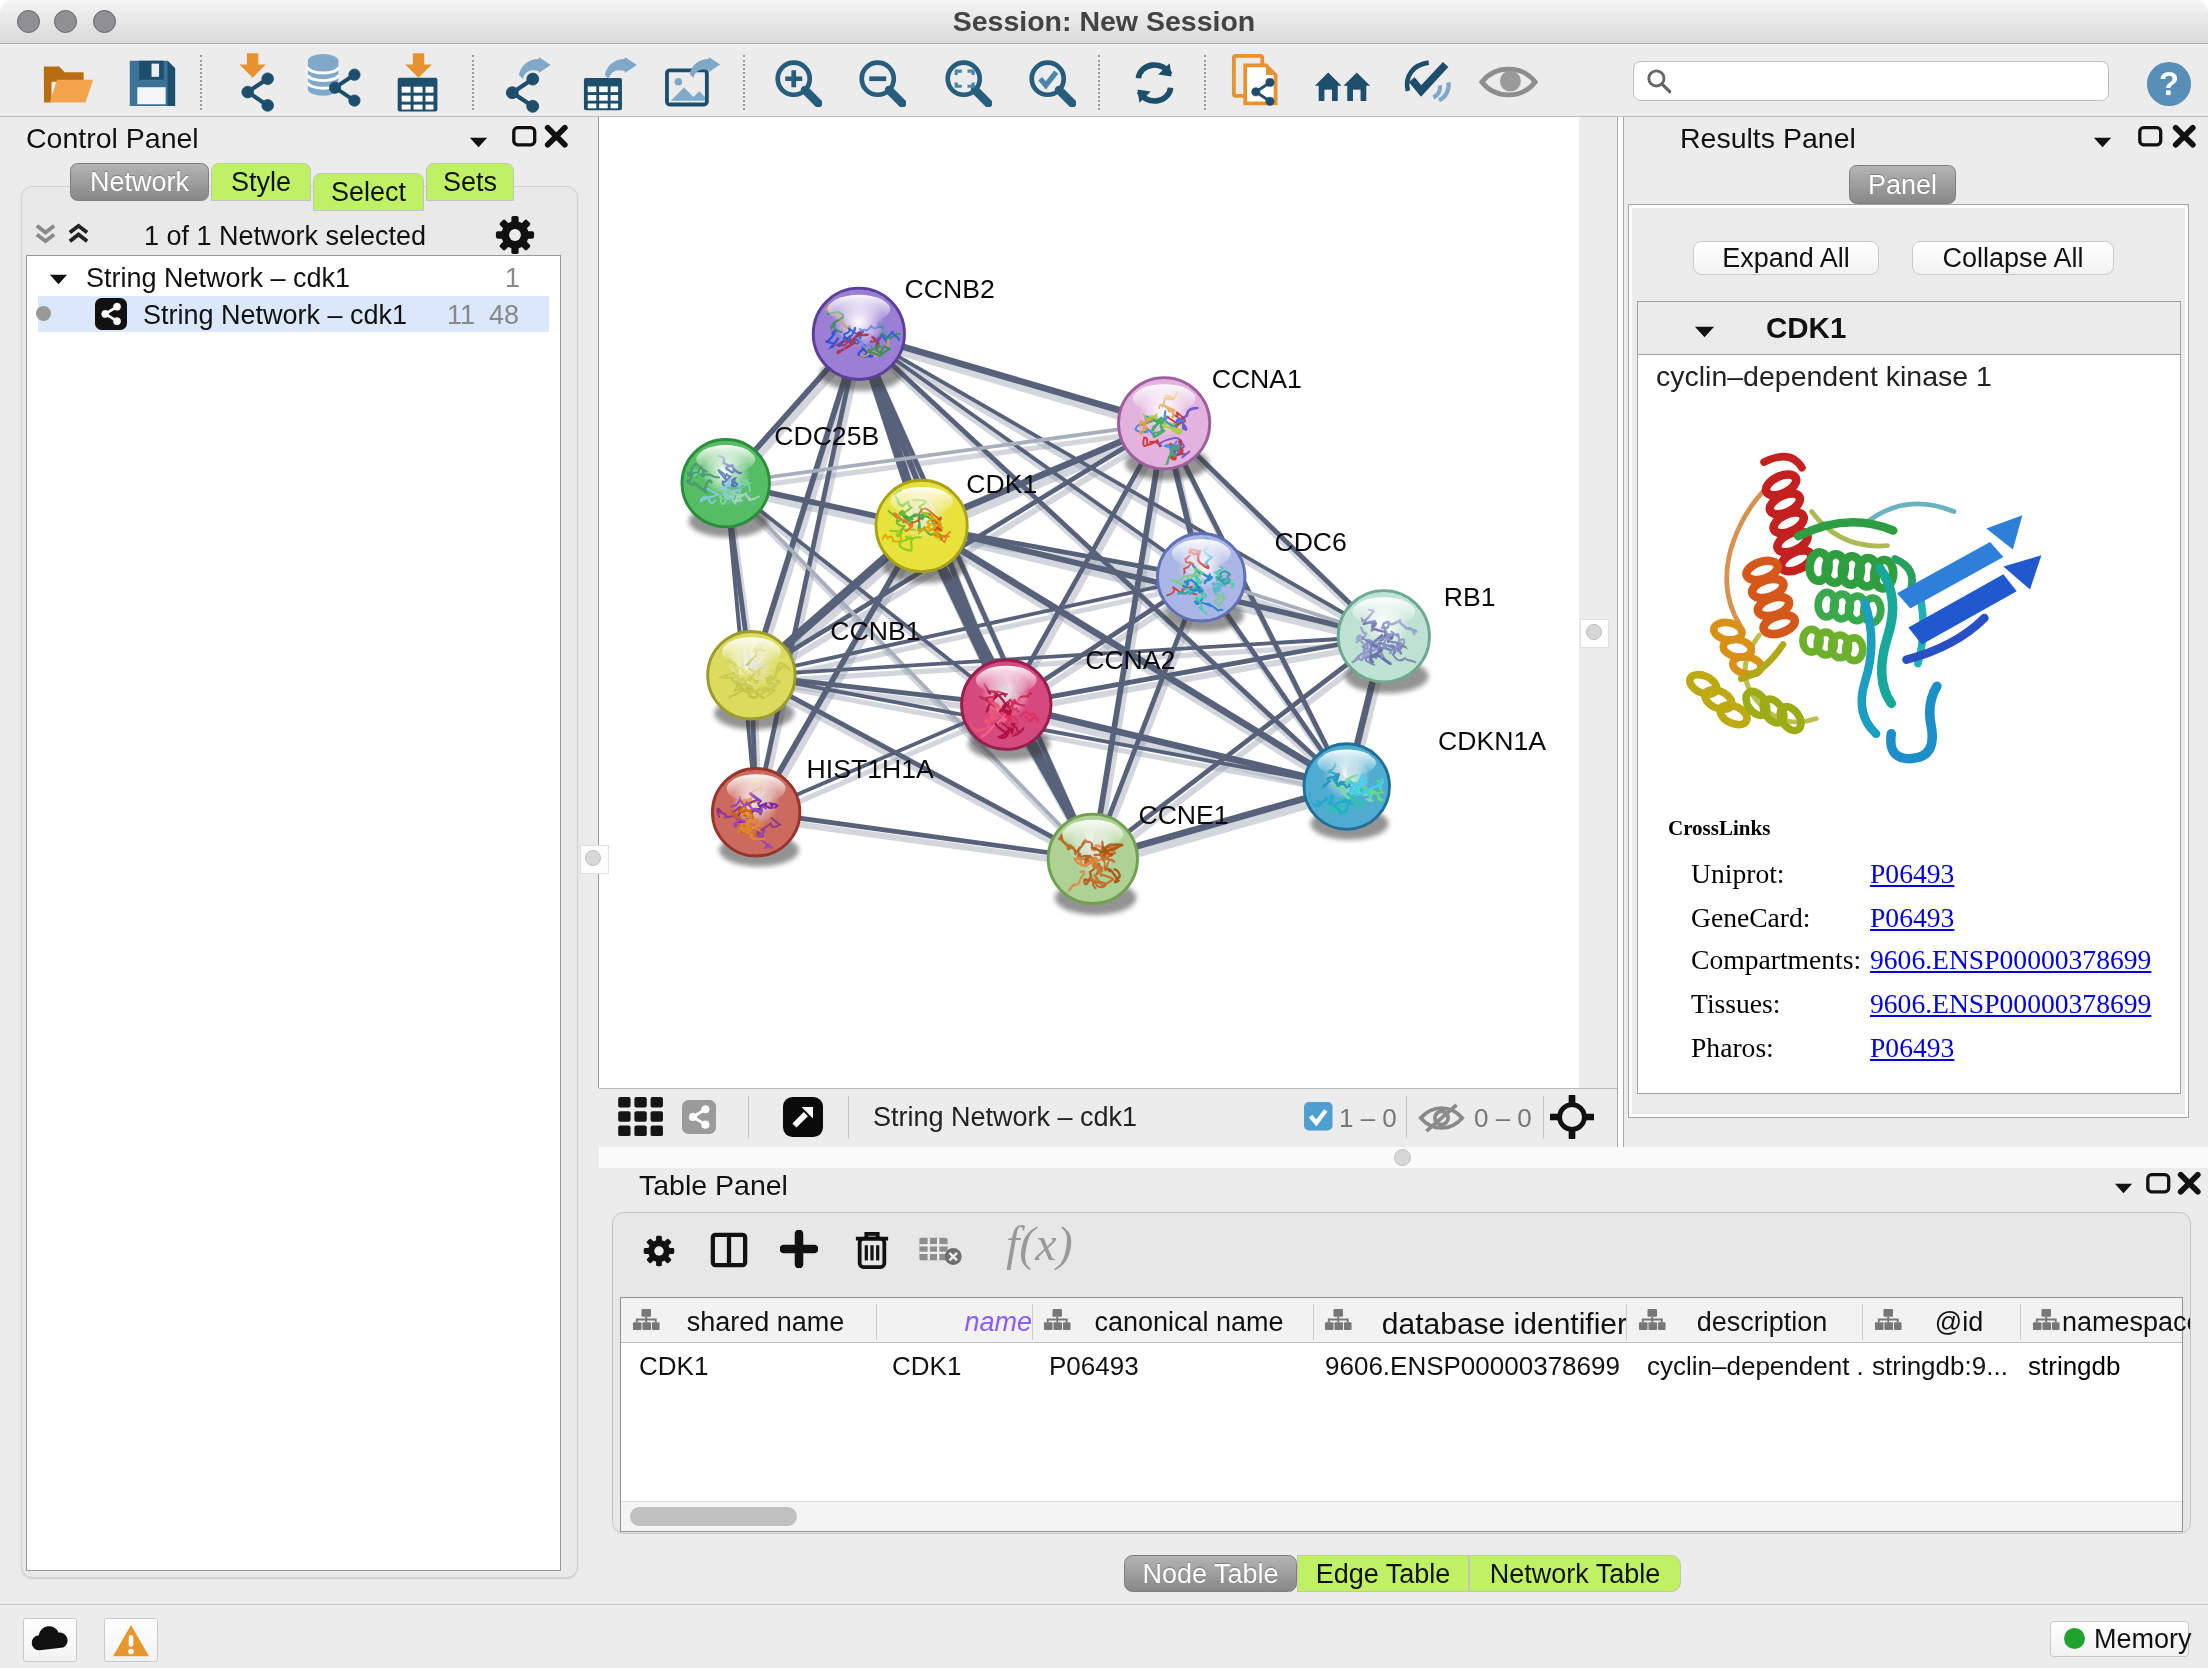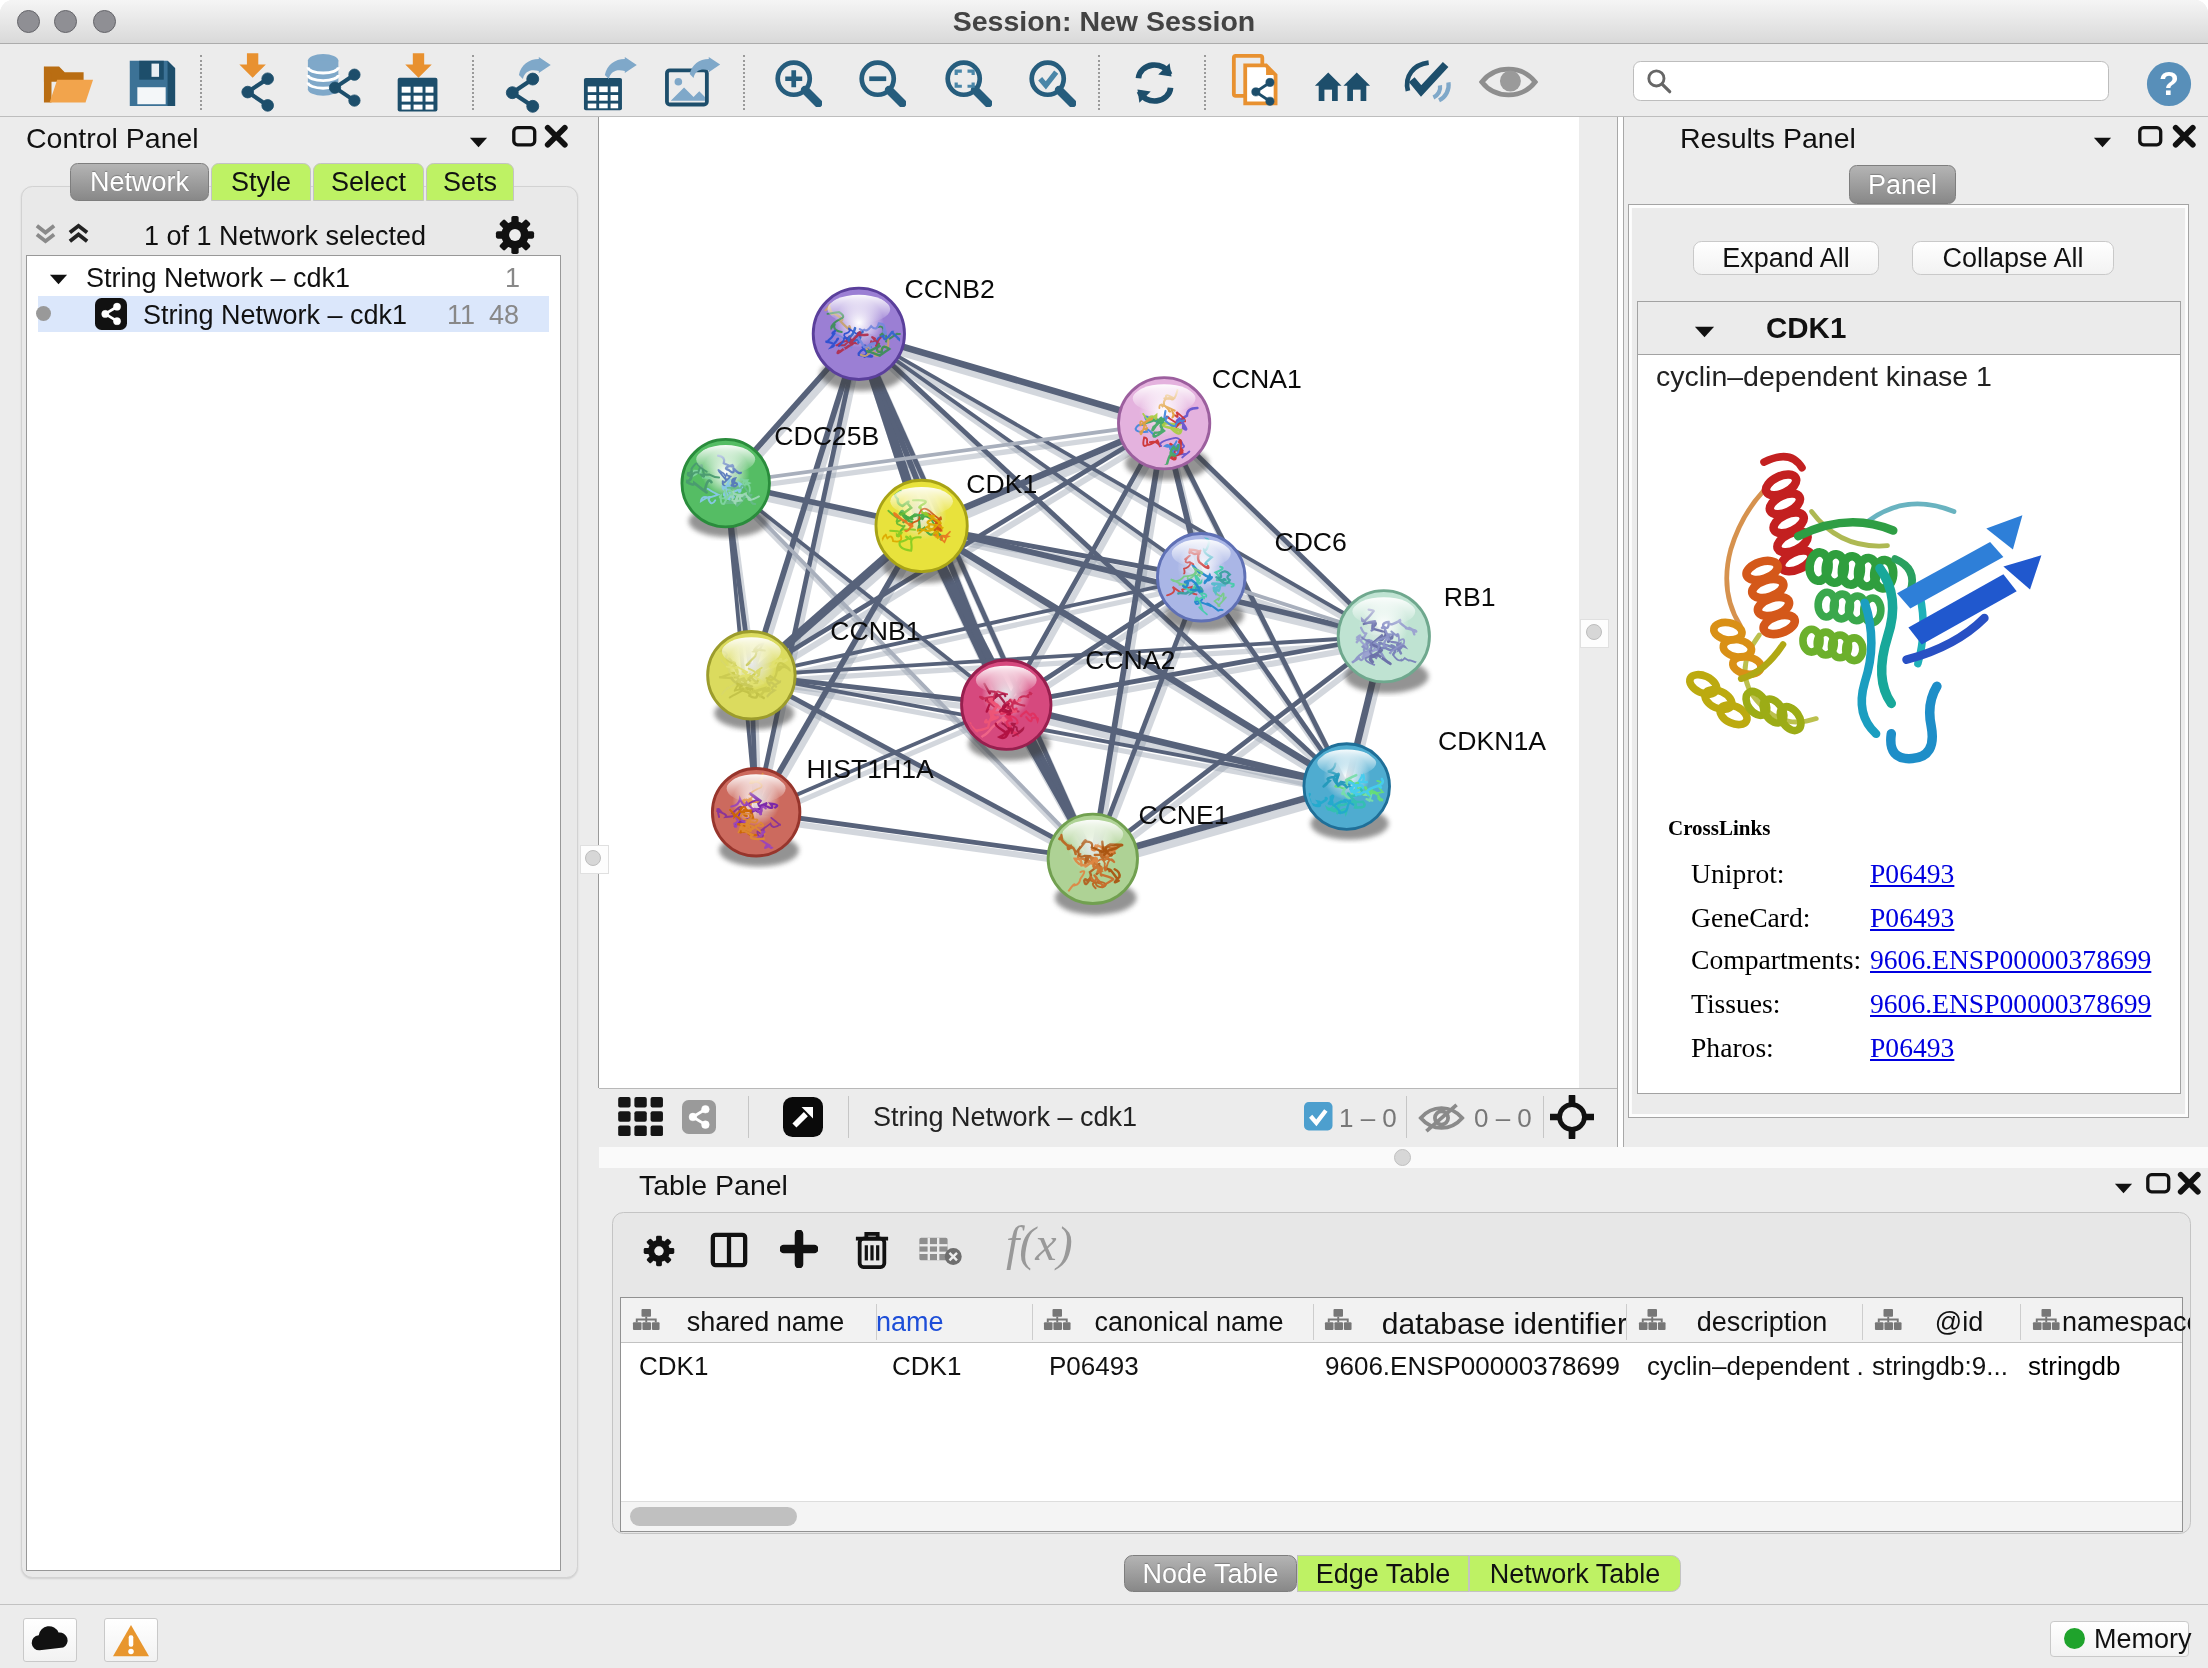--- a/index.html
+++ b/index.html
@@ -205,21 +205,21 @@
       <path d="M2 7 h18 l-9 10 z" fill="#111"></path>
     </svg></div>
 <div class="a" style="left:510px;top:122px;"><svg width="28.5" height="28.5" viewBox="0 0 30 30" style="">
       <rect x="4" y="6" width="22" height="18" rx="4" fill="none" stroke="#111" stroke-width="3.5"></rect>
     </svg></div>
 <div class="a" style="left:542px;top:122px;"><svg width="28.5" height="28.5" viewBox="0 0 30 30" style="">
       <path d="M6 6 L24 24 M24 6 L6 24" stroke="#111" stroke-width="6" stroke-linecap="round"></path>
     </svg></div>
 <div class="a tab tabsel" style="left:70px;top:163px;width:139px;height:38px;">Network</div>
 <div class="a tab" style="left:211px;top:163px;width:100px;height:38px;">Style</div>
-<div class="a tab" style="left:313px;top:163px;width:111px;height:38px;">Select</div>
+<div class="a tab" style="left:313px;top:173px;width:111px;height:38px;">Select</div>
 <div class="a tab" style="left:426px;top:163px;width:88px;height:38px;">Sets</div>
 <div class="a" style="left:21px;top:186px;width:557px;height:1392px;background:#e9e9e9;
  border:1px solid #d2d2d2;border-radius:11.4px;box-shadow:0 1px 1.9px rgba(0,0,0,0.12);"></div>
 <div class="a" style="left:34px;top:221px;"><svg width="23" height="25" viewBox="0 0 24 26" style="">
       <path d="M3 5 l9 7 9 -7 M3 14 l9 7 9 -7" stroke="#8a8a8a" stroke-width="4" fill="none"></path>
     </svg></div>
 <div class="a" style="left:67px;top:221px;"><svg width="23" height="25" viewBox="0 0 24 26" style="">
       <path d="M3 12 l9 -7 9 7 M3 21 l9 -7 9 7" stroke="#222" stroke-width="4" fill="none"></path>
     </svg></div>
 <div class="a" style="left:95px;top:221px;width:380px;text-align:center;font-size:27px;color:#111;">1 of 1 Network selected</div>
@@ -946,21 +946,21 @@
 <rect x="1" y="16" width="9" height="8" rx="1"></rect>
 <rect x="11" y="16" width="9" height="8" rx="1"></rect>
 <rect x="21" y="16" width="8" height="8" rx="1"></rect>
 </g>
 <g stroke="#777" stroke-width="2" fill="none">
         <path d="M15 10 v3 M5 16 v-3 h20 v3 M15 13 v3"></path>
       </g>
 </svg></div>
 <div class="a" style="left:655px;top:1307px;width:221px;text-align:center;font-size:27px;color:#111;white-space:nowrap;overflow:hidden;">shared name</div>
 <div class="a" style="left:876px;top:1304px;height:36px;border-left:1.9px solid #cdcdcd;"></div>
-<div class="a" style="left:876px;top:1307px;width:156px;text-align:left;font-size:27px;color:#1d4ed8;white-space:nowrap;overflow:hidden;">name</div>
+<div class="a" style="left:876px;top:1307px;width:156px;text-align:right;font-size:27px;color:#8b5cf6;white-space:nowrap;overflow:hidden;font-style:italic;">name</div>
 <div class="a" style="left:1032px;top:1304px;height:36px;border-left:1.9px solid #cdcdcd;"></div>
 <div class="a" style="left:1043px;top:1307px;"><svg width="28.5" height="25" viewBox="0 0 30 26" style="">
 <g fill="#777">
 <rect x="10" y="2" width="10" height="8" rx="1"></rect>
 <rect x="1" y="16" width="9" height="8" rx="1"></rect>
 <rect x="11" y="16" width="9" height="8" rx="1"></rect>
 <rect x="21" y="16" width="8" height="8" rx="1"></rect>
 </g>
 <g stroke="#777" stroke-width="2" fill="none">
         <path d="M15 10 v3 M5 16 v-3 h20 v3 M15 13 v3"></path>

